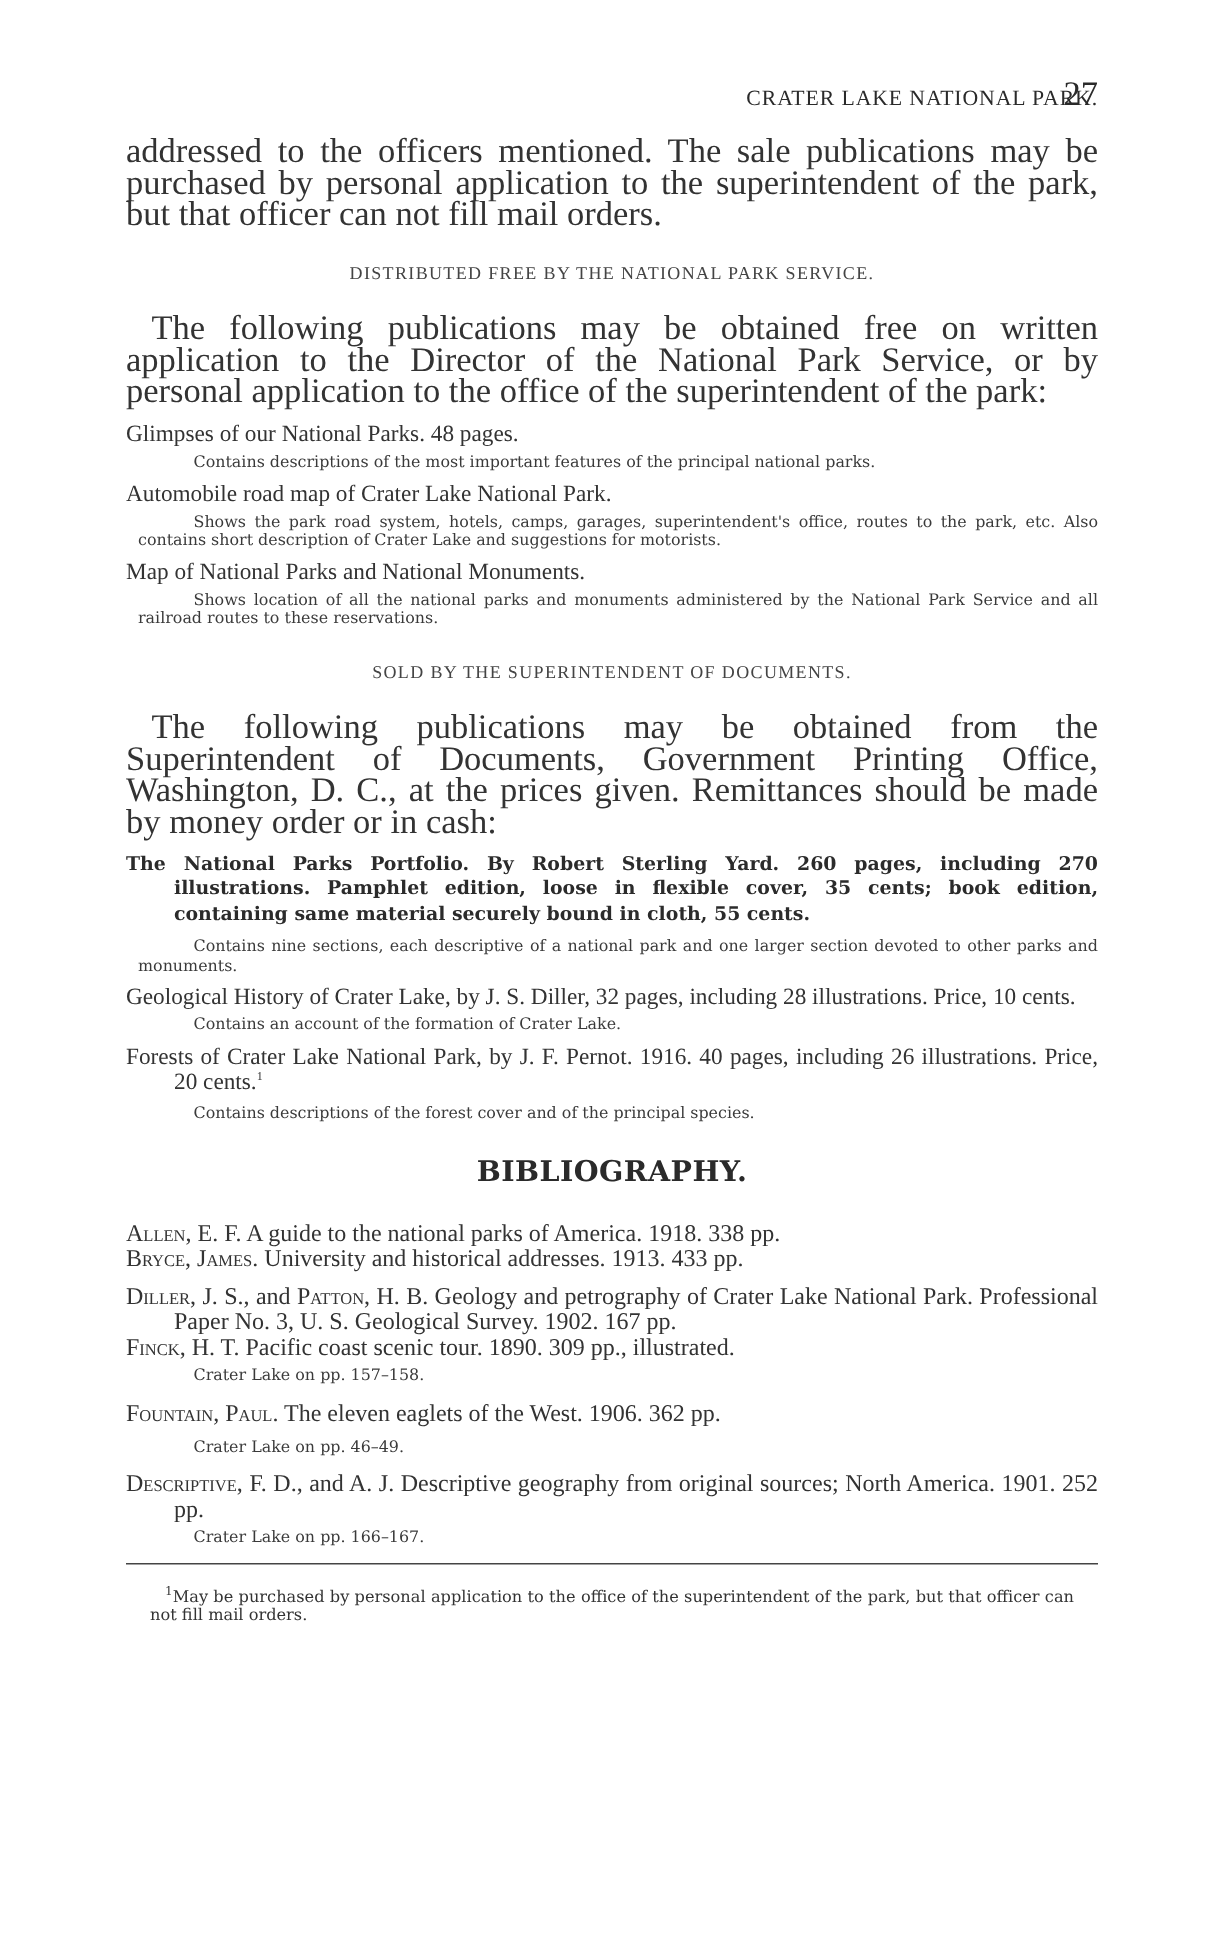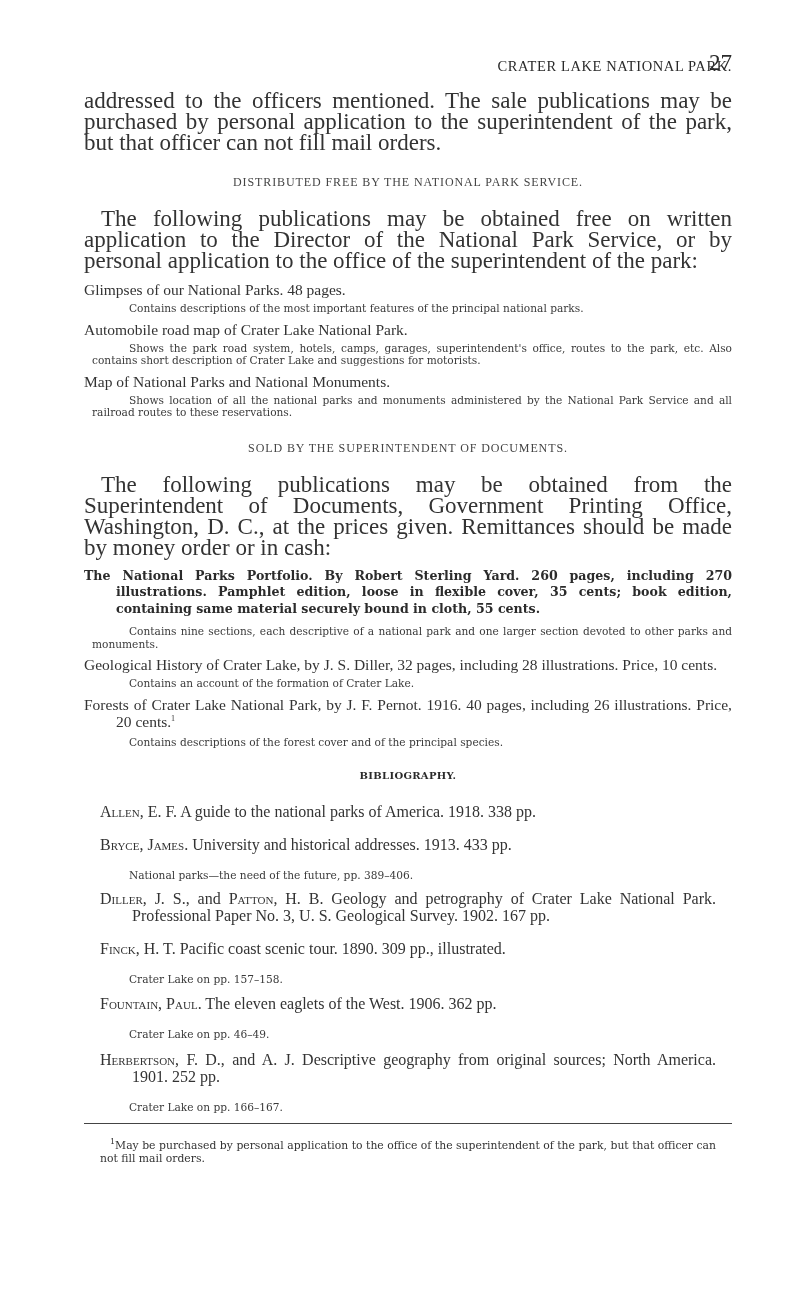--- a/index.html
+++ b/index.html
@@ -33,25 +33,25 @@
   .entry.mono {
     font-family: "DejaVu Serif", serif; font-size: 12.6px; line-height: 16.5px; font-weight: bold; color: #2b2b2b;
   }
   .note {
     font-family: "DejaVu Serif", serif; font-size: 10.6px; line-height: 12.5px;
     margin: 4px 0 6px 4px; padding-left: 4px; text-indent: 37px; text-align: justify; color: #3a3a3a;
   }
   .note.nohang { padding-left: 41px; text-indent: 0; }
   .biblio-title {
     text-align: center; font-family: "DejaVu Serif", serif; font-weight: bold;
-    font-size: 10px; letter-spacing: 0.3px; margin: 22px 0 22px 0; color: #2a2a2a;
+    font-size: 19px; letter-spacing: 0.3px; margin: 22px 0 22px 0; color: #2a2a2a;
   }
   .bib {
     font-family: "Liberation Serif", serif; font-size: 16px; line-height: 17px;
-    margin: 16px; padding-left: 32px; text-indent: -32px; text-align: justify; color: #333;
+    margin: 0; padding-left: 32px; text-indent: -32px; text-align: justify; color: #333;
   }
   .sc { font-variant: small-caps; }
   .rule { border: 0; border-top: 1.5px solid #444; margin: 10px 0 6px 0; }
   .footnote {
     font-family: "DejaVu Serif", serif; font-size: 10.8px; line-height: 12.5px;
     text-indent: 10px; text-align: justify; color: #333; margin: 16px;
   }
   sup { font-size: 8px; line-height: 0; }
   .mt6 { margin-top: 6px; } .mt8 { margin-top: 8px; } .mt10 { margin-top: 10px; } .mt4 { margin-top: 4px; }
 </style>
@@ -86,30 +86,29 @@
   <p class="note">Contains an account of the formation of Crater Lake.</p>
   <p class="entry"><span>Forests of Crater Lake National Park, by J. F. Pernot.  1916.  40 pages, including 26 illustrations.  Price, 20 cents.</span><sup>1</sup></p>
   <p class="note mt6">Contains descriptions of the forest cover and of the principal species.</p>
 
   <div class="biblio-title">BIBLIOGRAPHY.</div>
 
   <div>
     <p class="bib"><span class="sc">Allen</span><span>, E. F.</span><span>  A guide to the national parks of America.  1918.  338 pp.</span></p>
 
     <p class="bib"><span class="sc">Bryce, James</span><span>.</span><span>  University and historical addresses.  1913.  433 pp.</span></p>
-    <p class="note nohang mt6">National parks—the need of the future, pp. 389–406.</p>
 
     <p class="bib mt8"><span class="sc">Diller</span><span>, J. S., and </span><span class="sc">Patton</span><span>, H. B.</span><span>  Geology and petrography of Crater Lake National Park.  Professional Paper No. 3, U. S. Geological Survey.  1902.  167 pp.</span></p>
 
     <p class="bib"><span class="sc">Finck</span><span>, H. T.</span><span>  Pacific coast scenic tour.  1890.  309 pp., illustrated.</span></p>
     <p class="note nohang mt4">Crater Lake on pp. 157–158.</p>
 
     <p class="bib mt10"><span class="sc">Fountain, Paul</span><span>.</span><span>  The eleven eaglets of the West.  1906.  362 pp.</span></p>
     <p class="note nohang mt8">Crater Lake on pp. 46–49.</p>
 
-    <p class="bib mt10"><span class="sc">Herbertson</span><span>, F. D., and A. J.</span><span>  Descriptive geography from original sources; North America.  1901.  252 pp.</span></p>
+    <p class="bib mt10"><span class="sc">Descriptive</span><span>, F. D., and A. J.</span><span>  Descriptive geography from original sources; North America.  1901.  252 pp.</span></p>
     <p class="note nohang mt4">Crater Lake on pp. 166–167.</p>
   </div>
 
   <hr class="rule">
   <p class="footnote"><sup>1</sup><span>May be purchased by personal application to the office of the superintendent of the park, but that officer can not fill mail orders.</span></p>
 
 </div>
 
 </body></html>

